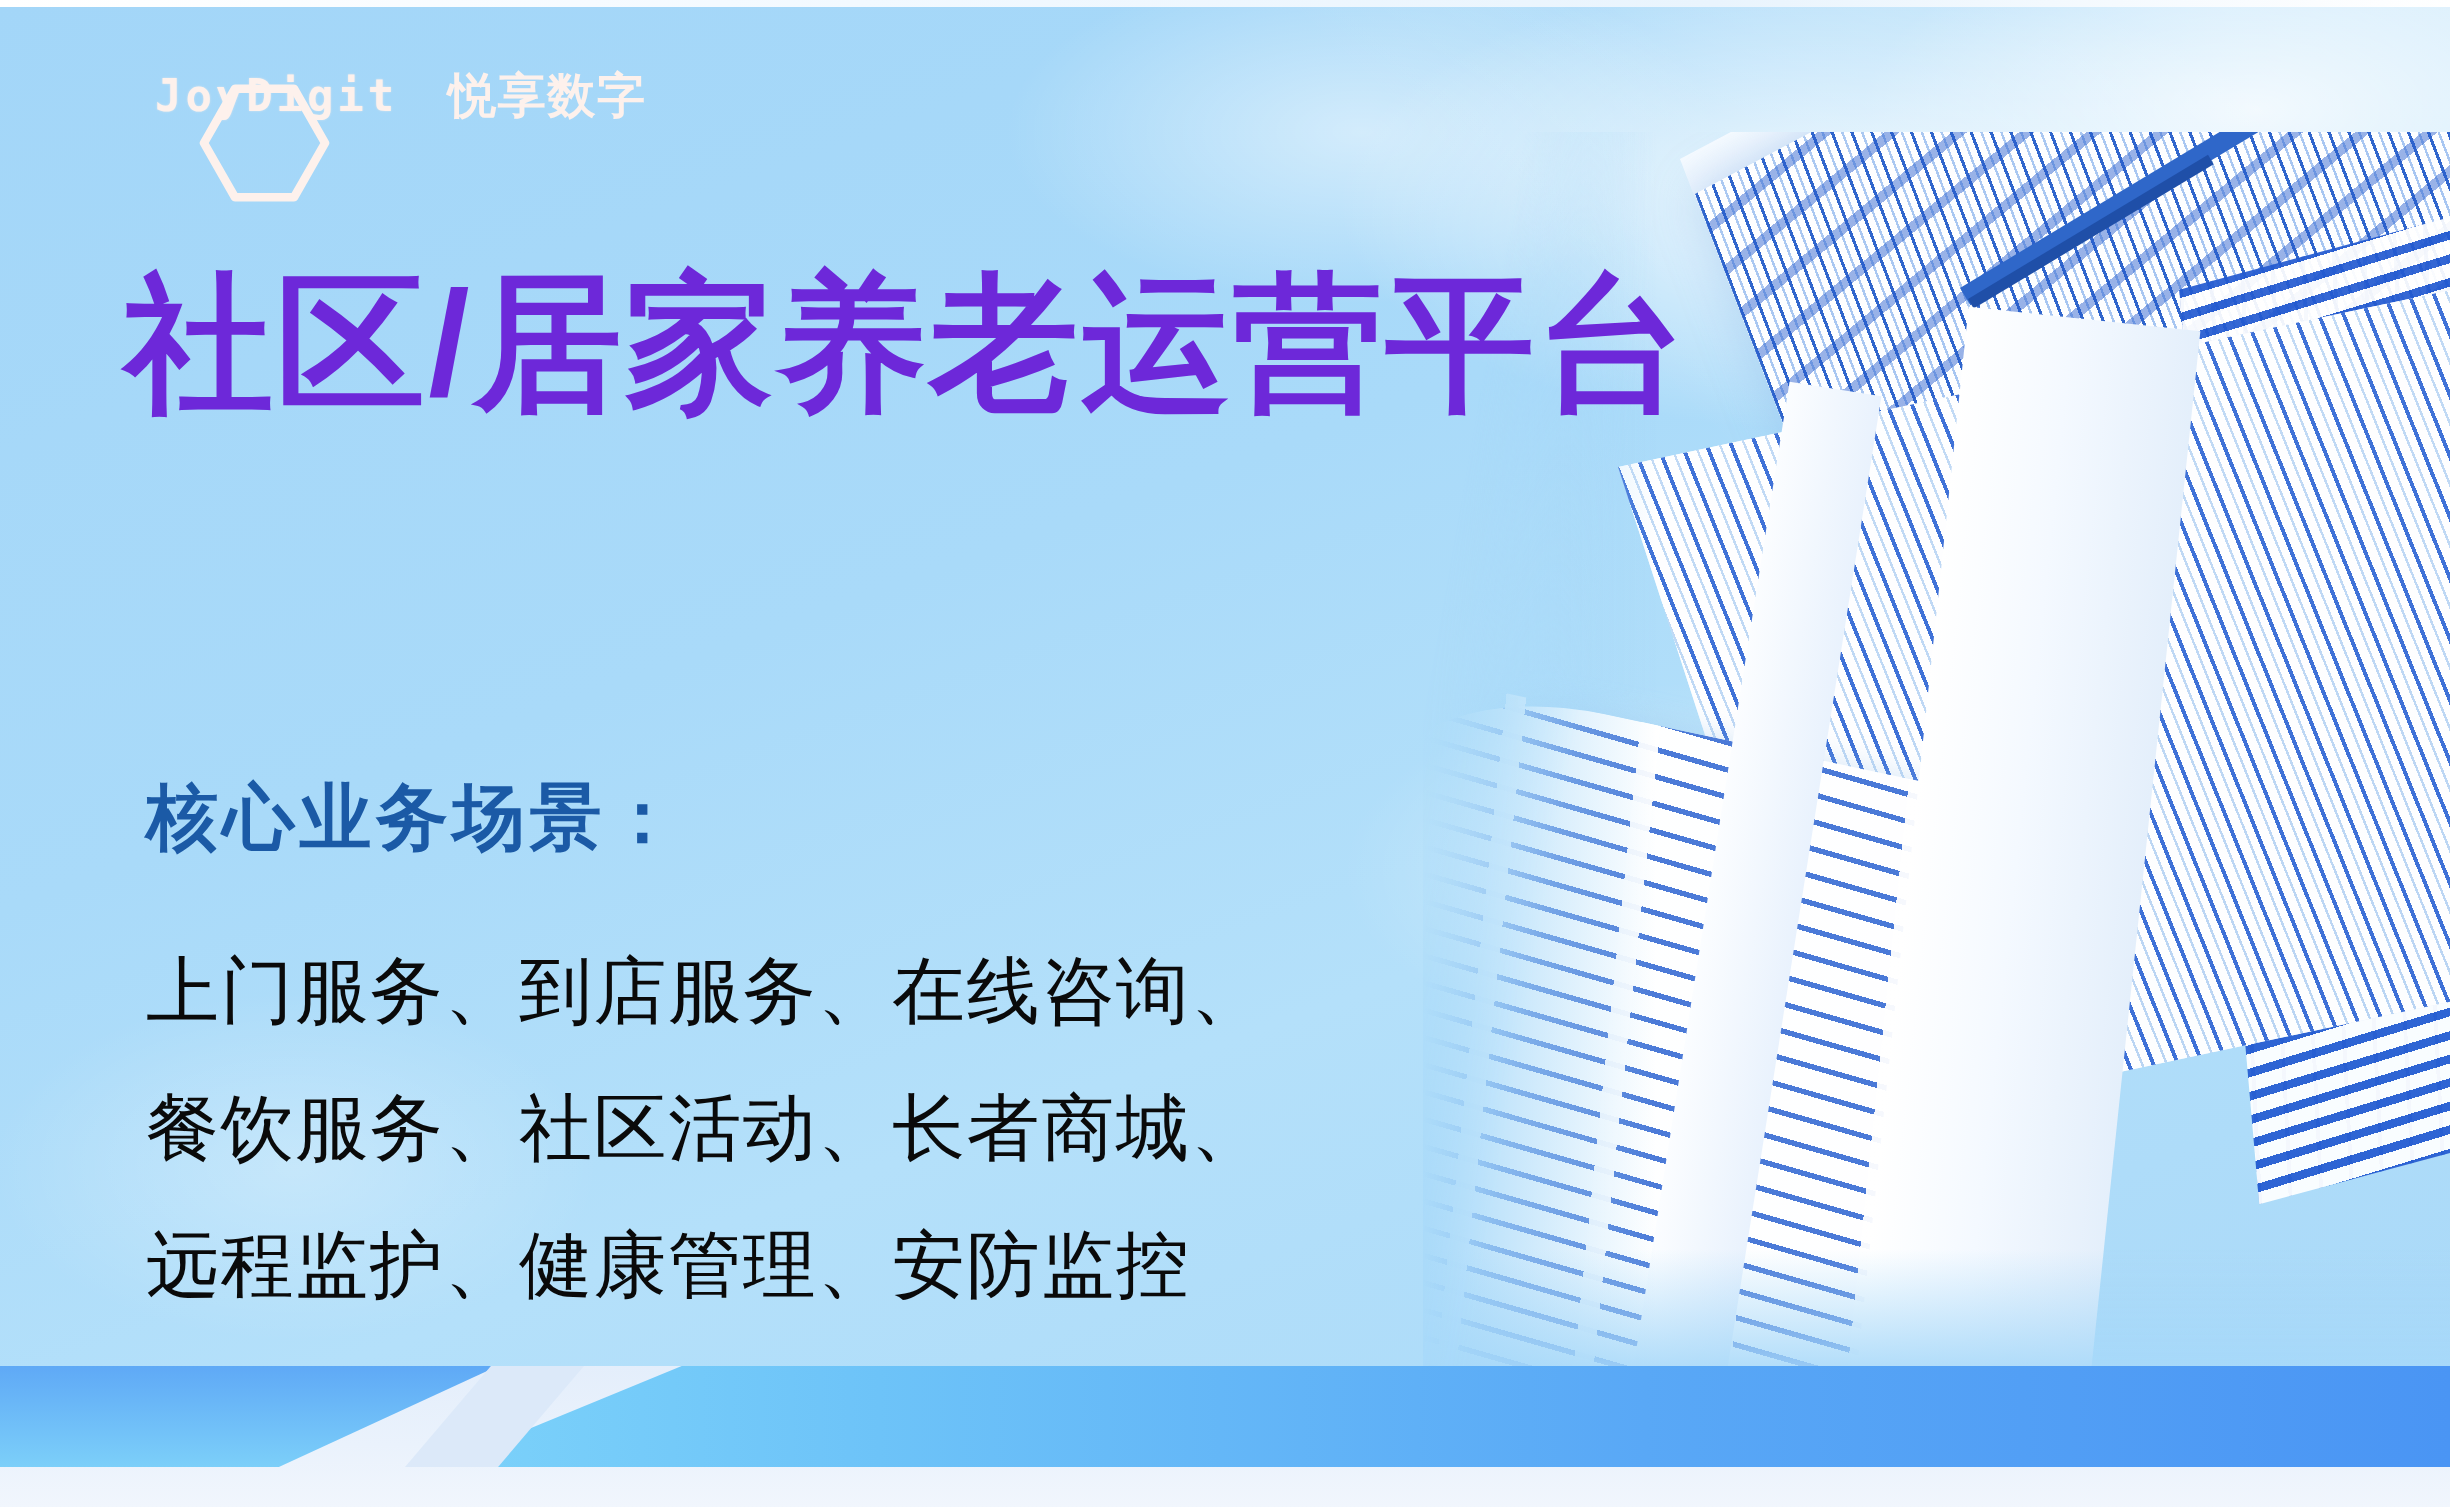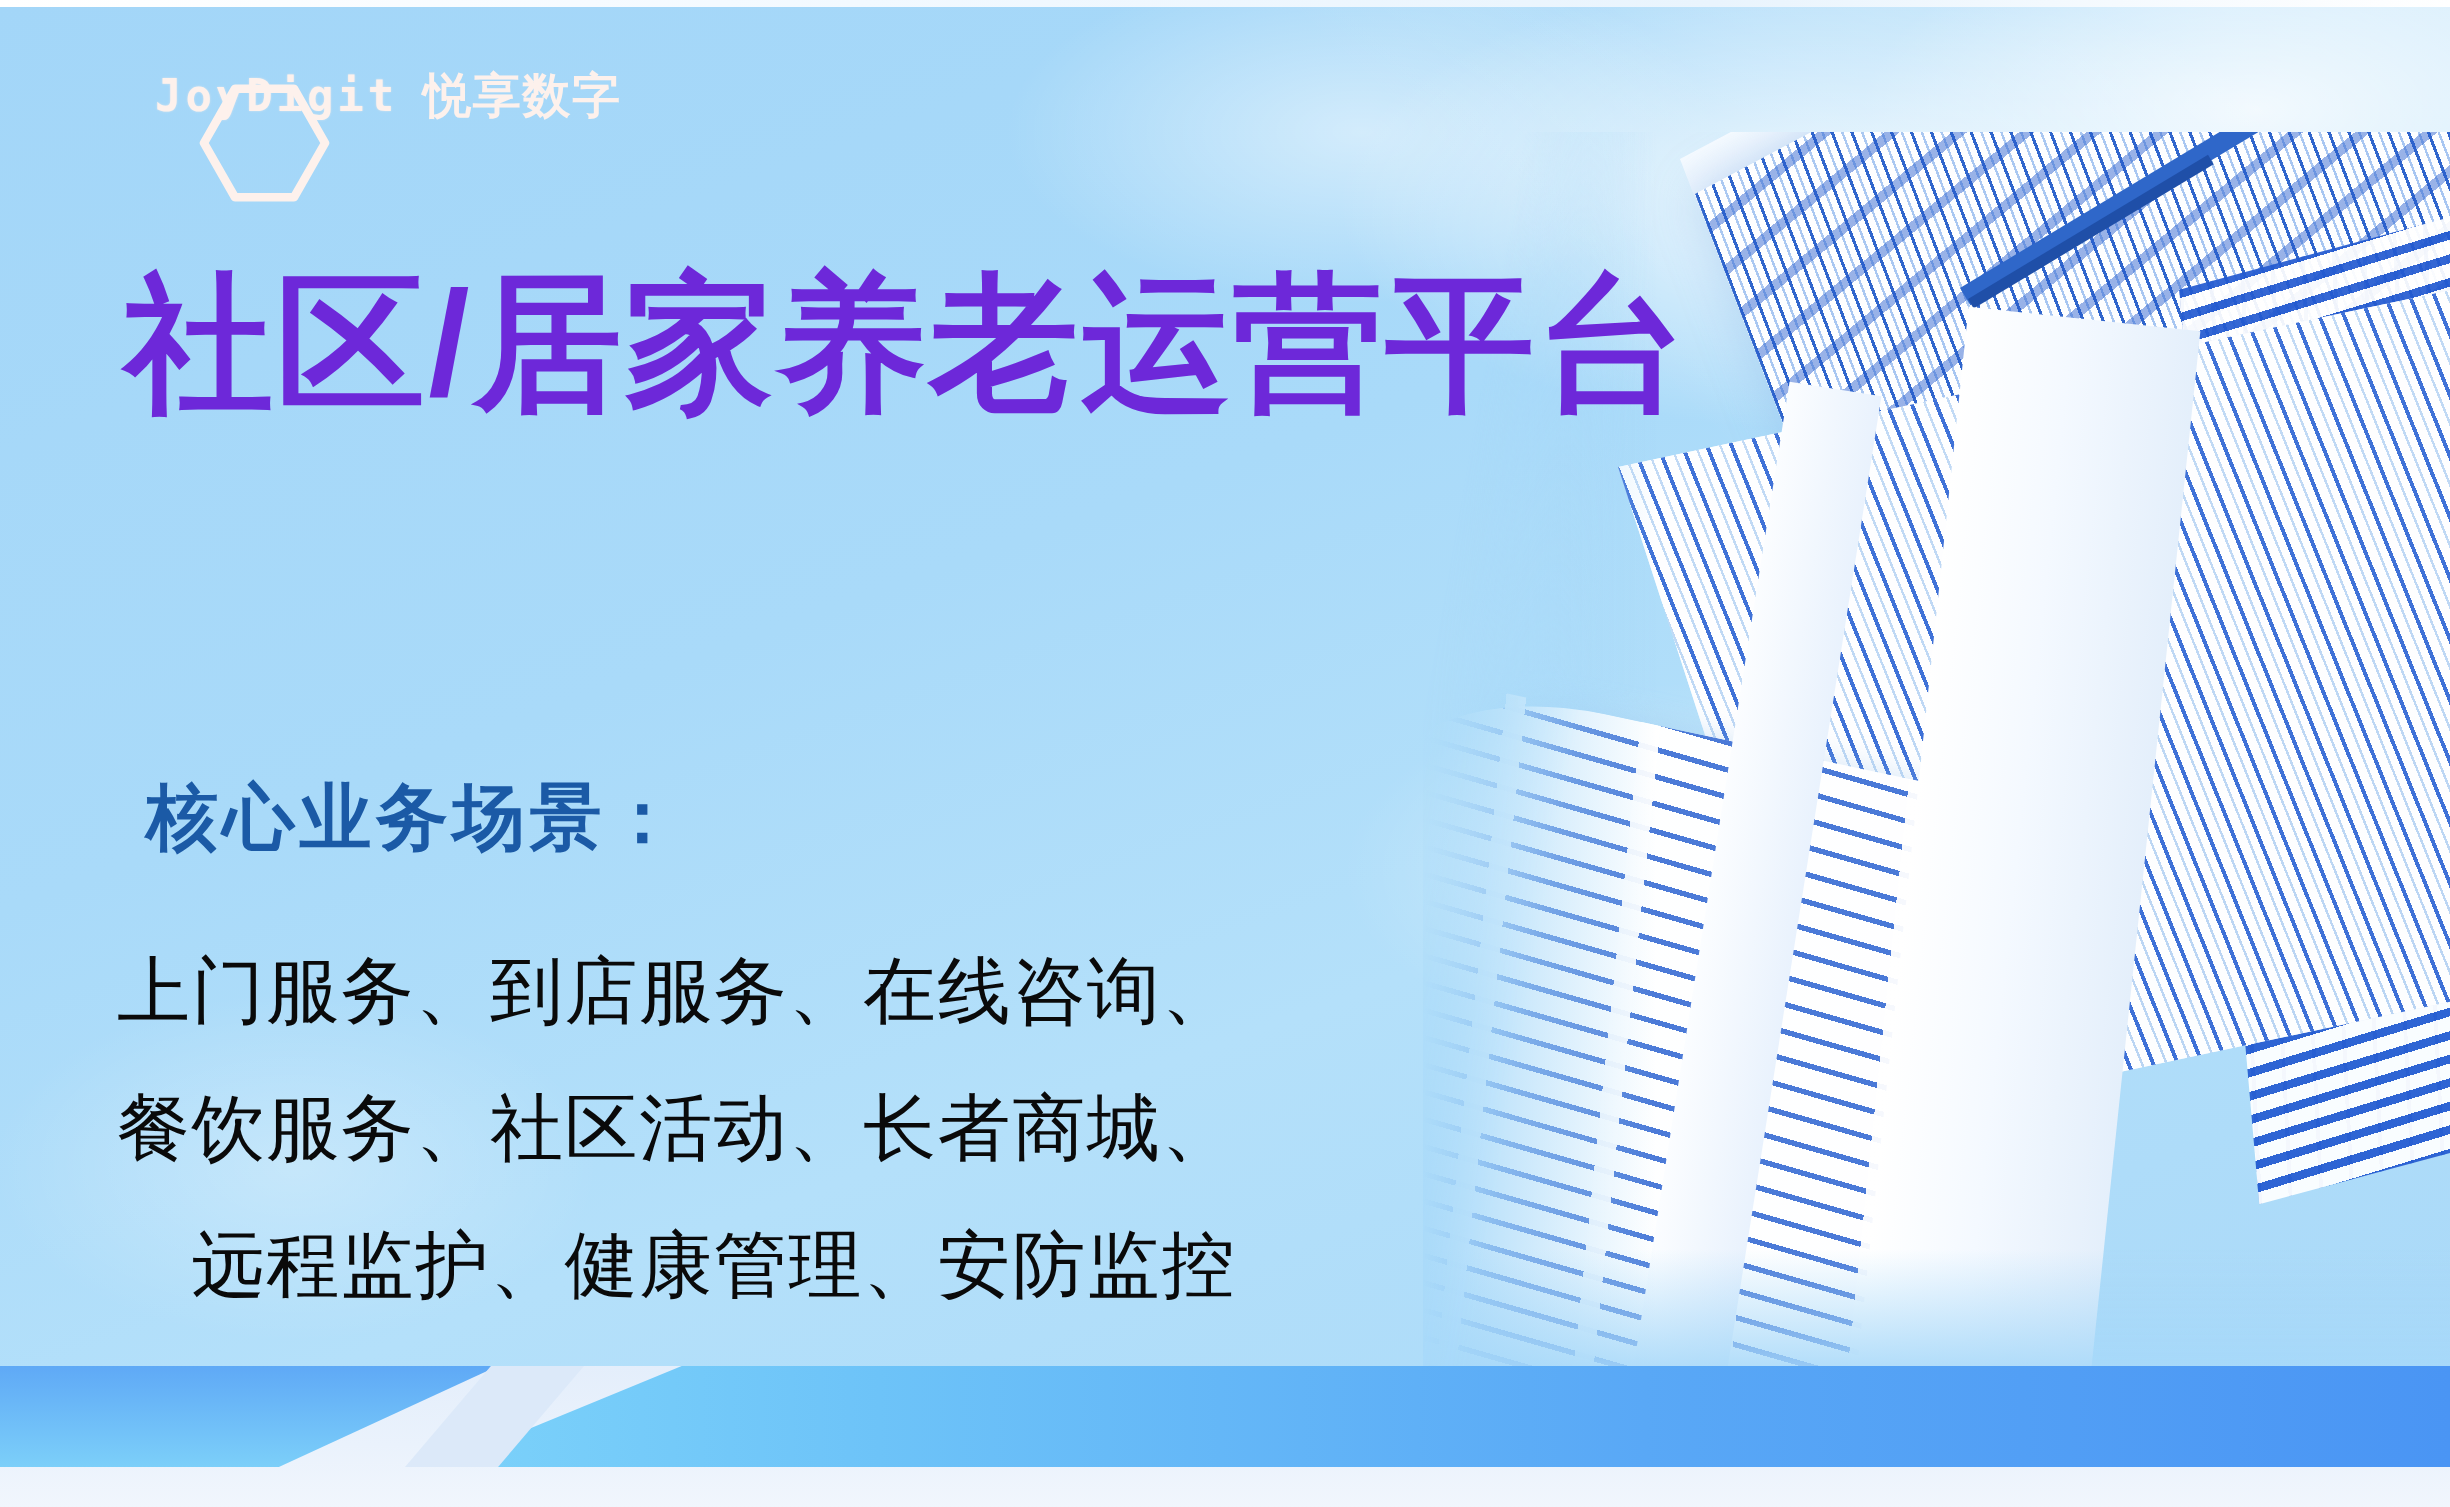--- a/index.html
+++ b/index.html
@@ -175,44 +175,43 @@
     width:131px; height:118px;
   }
   .logo-word{
     font-size:44px; font-weight:700; letter-spacing:3.9px;
     color:#fdf1ec; line-height:1;
     font-family:"DejaVu Sans Mono","Liberation Mono",monospace;
     text-shadow:0 0 2.3px rgba(255,240,235,.6);
   }
   .logo-cn{
     font-size:48px; font-weight:700; letter-spacing:1.6px;
-    color:#fdf1ec; line-height:1; margin-left:8px;
+    color:#fdf1ec; line-height:1; margin-left:33px;
   }
 
   
   .title{
     position:absolute; left:124px; top:261px;
     font-size:149px; font-weight:900; color:#6d28d9;
     letter-spacing:3.1px; line-height:1.12; white-space:nowrap;
     z-index:30;
   }
 
   
   .subheading{
     position:absolute; left:146px; top:778px;
     font-size:72px; font-weight:700; color:#1b5aa6;
     letter-spacing:4.7px; line-height:1.1; white-space:nowrap;
     z-index:30;
   }
 
   
   .body-lines{
-    position:absolute; left:117px; top:922px;
-    z-index:30;
-    text-align:right;
+    position:absolute; left:146px; top:922px;
+    z-index:30;
   }
   .body-line{
     font-size:73px; font-weight:500; color:#0a0a0a;
     letter-spacing:1.6px; line-height:1.88; white-space:nowrap;
   }
 
   
   .footer{
     position:absolute; left:0; bottom:0; width:2450px; height:142px;
     background:linear-gradient(180deg,#e4eefb 0%,#eaf2fc 55%,#f1f6fd 100%);

